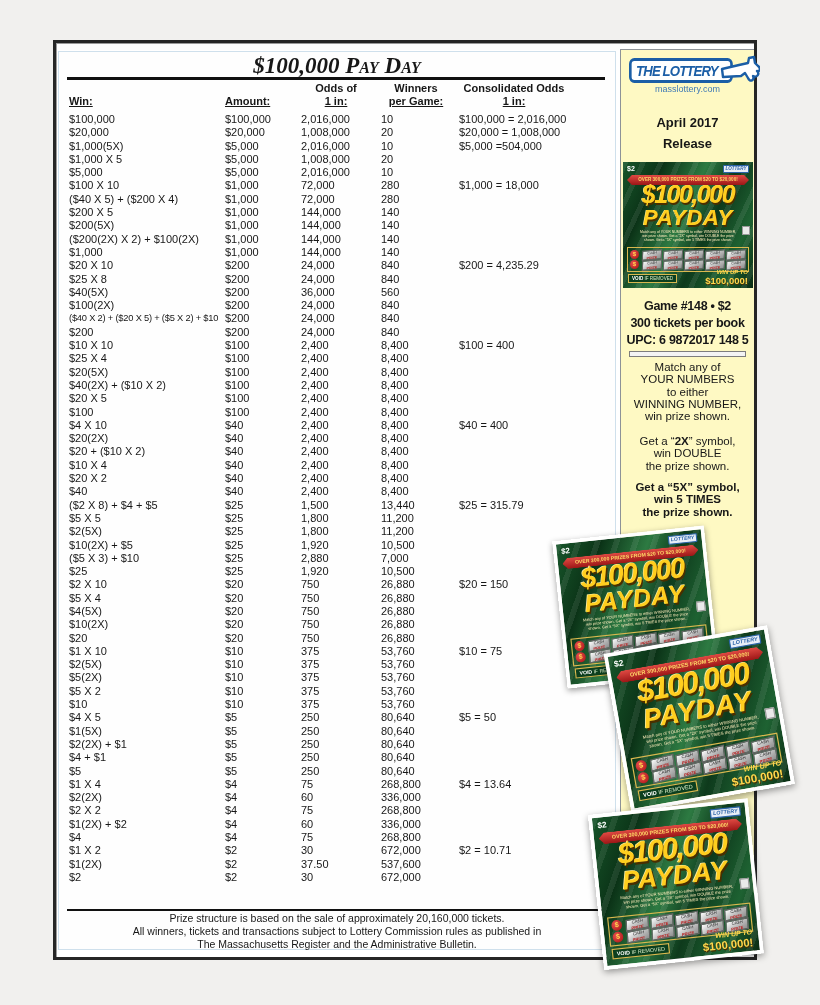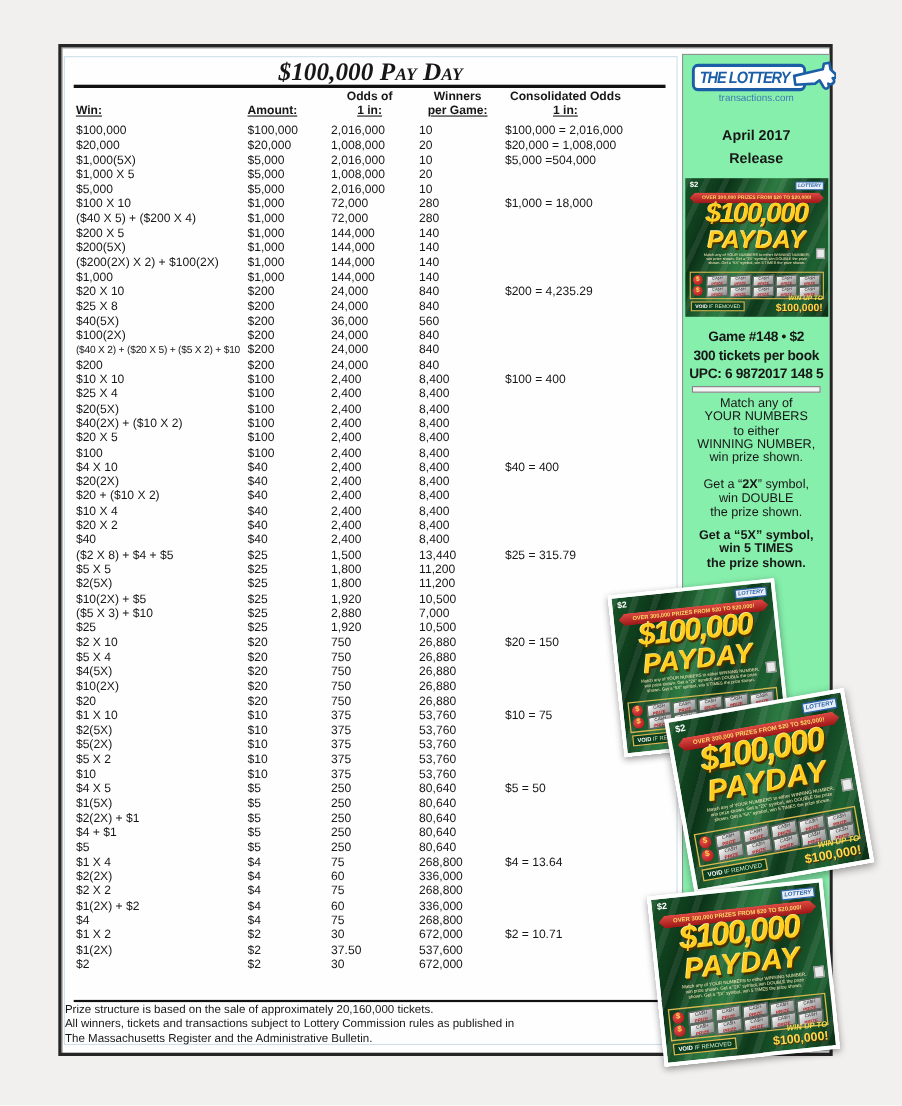--- a/index.html
+++ b/index.html
@@ -29,26 +29,26 @@
   .h-center { text-align:center; }
   .hcell.c3, .hcell.c4 { width:70px; }
   .hcell.c5 { width:110px; }
 
   .tbody { top:61px; grid-auto-rows:13.3px; }
   .tbody .cell { overflow:visible; }
   .tbody .cell.tight { font-size:9.3px; letter-spacing:-0.2px; }
 
   .total-row { top:840px; }
   .rule-bottom { left:8px; right:10px; }
-  .footnotes { position:absolute; top:860px; left:0; right:0; text-align:left;
+  .footnotes { position:absolute; top:860px; left:0; right:0; text-align:center;
     font-size:10.5px; line-height:13px; }
 
   
   .side-panel { position:absolute; left:564px; top:6px; width:134px; height:906px;
-    background:#86efac; border:1px solid #8d9297; border-right:none; text-align:center; }
+    background:#fef9c3; border:1px solid #8d9297; border-right:none; text-align:center; }
   .logo-block { position:absolute; top:6px; left:0; right:0; }
   .logo-box { position:relative; display:inline-block; margin-top:2px; }
   .logo-rect { display:inline-block; border:3px solid #1b5ea6; border-radius:6px;
     background:#fff; padding:1px 14px 1px 5px; color:#1b5ea6; font-weight:bold;
     font-style:italic; font-size:15px; letter-spacing:-1px; transform:scaleX(.88);
     transform-origin:left center; white-space:nowrap; position:relative; z-index:1; }
   .ma-svg { position:absolute; right:-14px; top:-5px; width:40px; height:36px; z-index:2; }
   .logo-site { font-size:9px; color:#3f7ab5; margin-top:1px; }
   .release { position:absolute; top:62px; left:0; right:0; font-size:13px;
     font-weight:bold; line-height:21px; }
@@ -449,21 +449,21 @@
   </div>
 
   <div class="side-panel">
     <div class="logo-block">
       <div class="logo-box">
         <span class="logo-rect">THE LOTTERY</span>
         <svg class="ma-svg" viewBox="0 0 40 34">
           <path d="M2 15 L19 11 L28 9 L29 4 L34 3 L35 9 L38 12 C41 14 40 18 37 17 C40 20 37 24 33 22 C35 26 30 29 28 24 L25 19 L21 22 L3 23 Z" fill="#ffffff" stroke="#1b5ea6" stroke-width="2.4" stroke-linejoin="round"></path>
         </svg>
       </div>
-      <div class="logo-site">transactions.com</div>
+      <div class="logo-site">masslottery.com</div>
     </div>
     <div class="release">
       <div>April 2017</div>
       <div>Release</div>
     </div>
 
     <div class="ticket-slot-side">
   <div class="ticket">
     <span class="t-price">$2</span>
     <span class="t-logo">LOTTERY</span>

